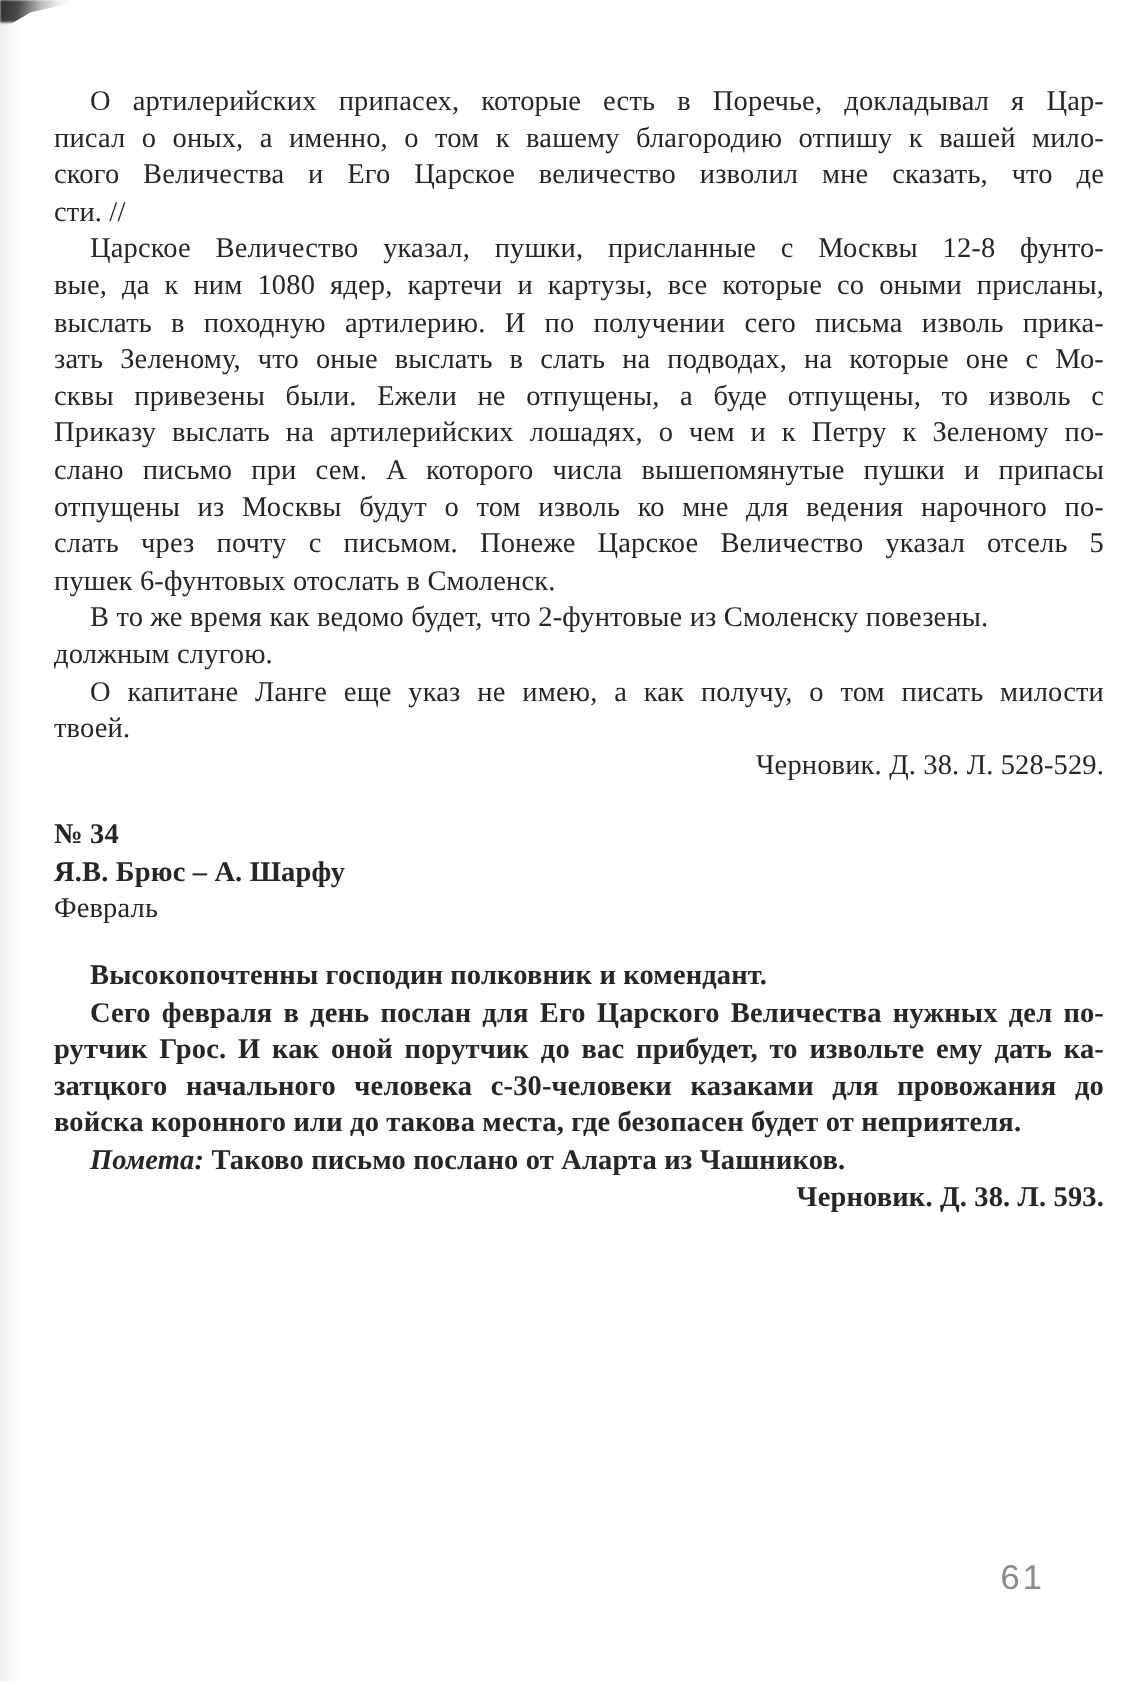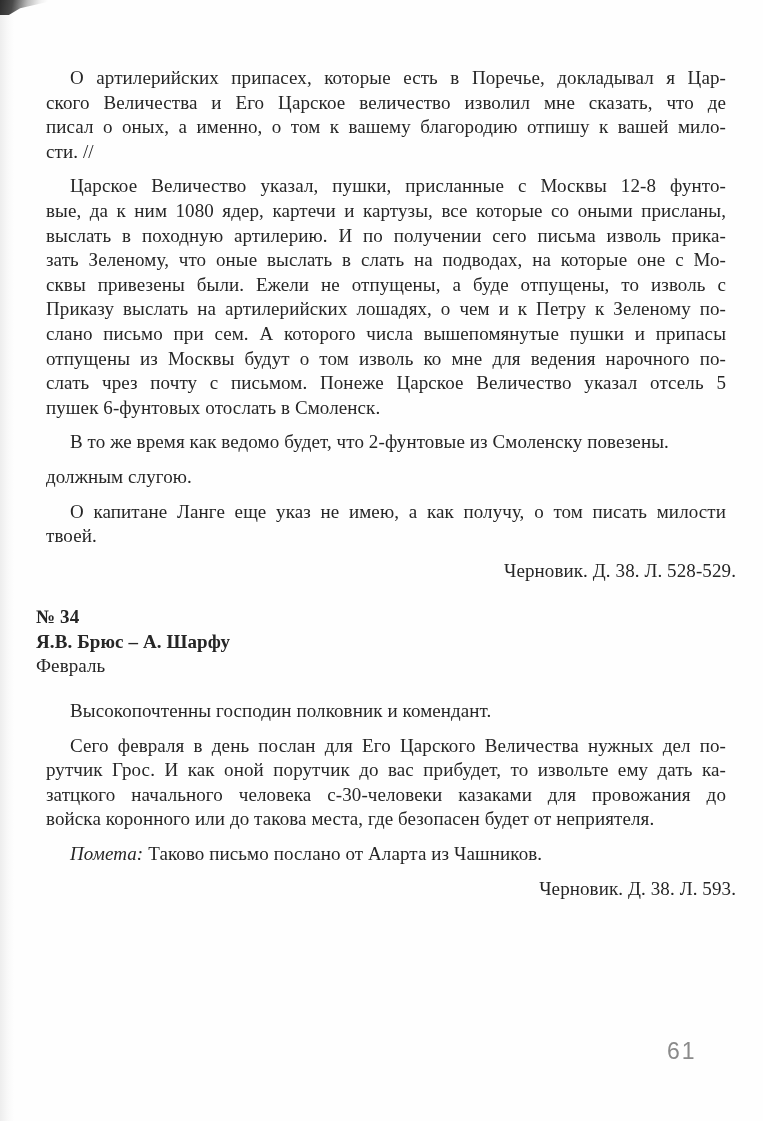--- a/index.html
+++ b/index.html
@@ -35,30 +35,30 @@
   }
   .text-col {
     position: absolute;
     left: 36px;
     top: 56px;
     width: 700px;
     font-size: 19px;
     line-height: 24.6px;
     letter-spacing: 0.1px;
   }
-  .para { margin: 10px; }
+  .para { margin: 0; }
   .ln { text-align: left; white-space: normal; }
   .ln.j { text-align: justify; text-align-last: justify; }
   .ind { text-indent: 24px; }
   .src { text-align: right; }
   .bold { font-weight: bold; }
   .it { font-style: italic; text-align: center; }
   .doc-header { margin-top: 22px; }
   .doc-header .ln { line-height: 24.6px; }
-  .body2 { margin-top: 20px; }
+  .body2 { margin-top: 20px; font-weight: bold; }
   .folio {
     position: absolute;
     left: 667px;
     top: 1038px;
     font-family: "Liberation Sans", "DejaVu Sans", sans-serif;
     font-size: 23px;
     color: #8a8a8a;
     letter-spacing: 2px;
   }
 </style>
@@ -66,22 +66,22 @@
 <body>
 
 <div class="page">
   <div class="edge-shade"></div>
   <div class="corner-smudge"></div>
 
   <div class="text-col">
 
     <div class="para">
       <div class="ln j ind">О артилерийских припасех, которые есть в Поречье, докладывал я Цар-</div>
+      <div class="ln j">писал о оных, а именно, о том к вашему благородию отпишу к вашей мило-</div>
       <div class="ln j">ского Величества и Его Царское величество изволил мне сказать, что де</div>
-      <div class="ln j">писал о оных, а именно, о том к вашему благородию отпишу к вашей мило-</div>
       <div class="ln">сти. //</div>
     </div>
 
     <div class="para">
       <div class="ln j ind">Царское Величество указал, пушки, присланные с Москвы 12-8 фунто-</div>
       <div class="ln j">вые, да к ним 1080 ядер, картечи и картузы, все которые со оными присланы,</div>
       <div class="ln j">выслать в походную артилерию. И по получении сего письма изволь прика-</div>
       <div class="ln j">зать Зеленому, что оные выслать в слать на подводах, на которые оне с Мо-</div>
       <div class="ln j">сквы привезены были. Ежели не отпущены, а буде отпущены, то изволь с</div>
       <div class="ln j">Приказу выслать на артилерийских лошадях, о чем и к Петру к Зеленому по-</div>

